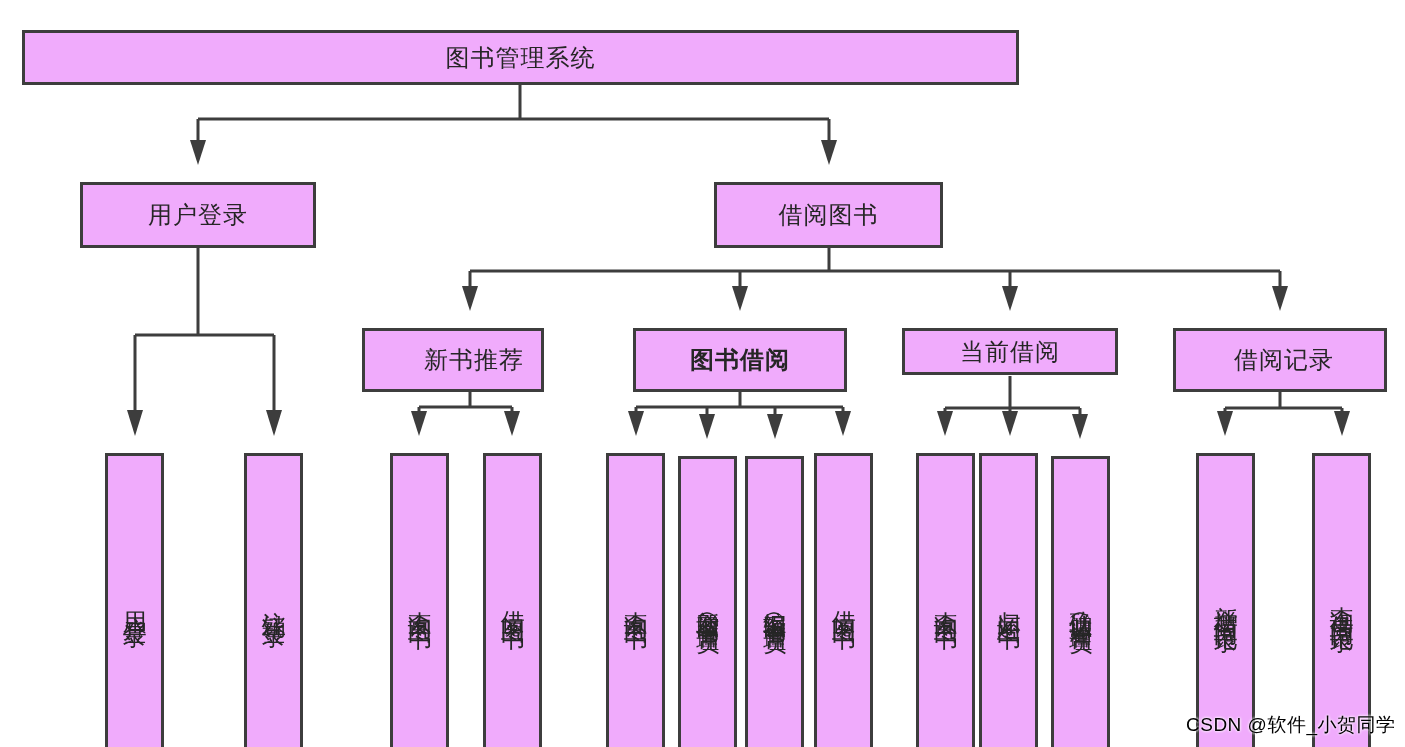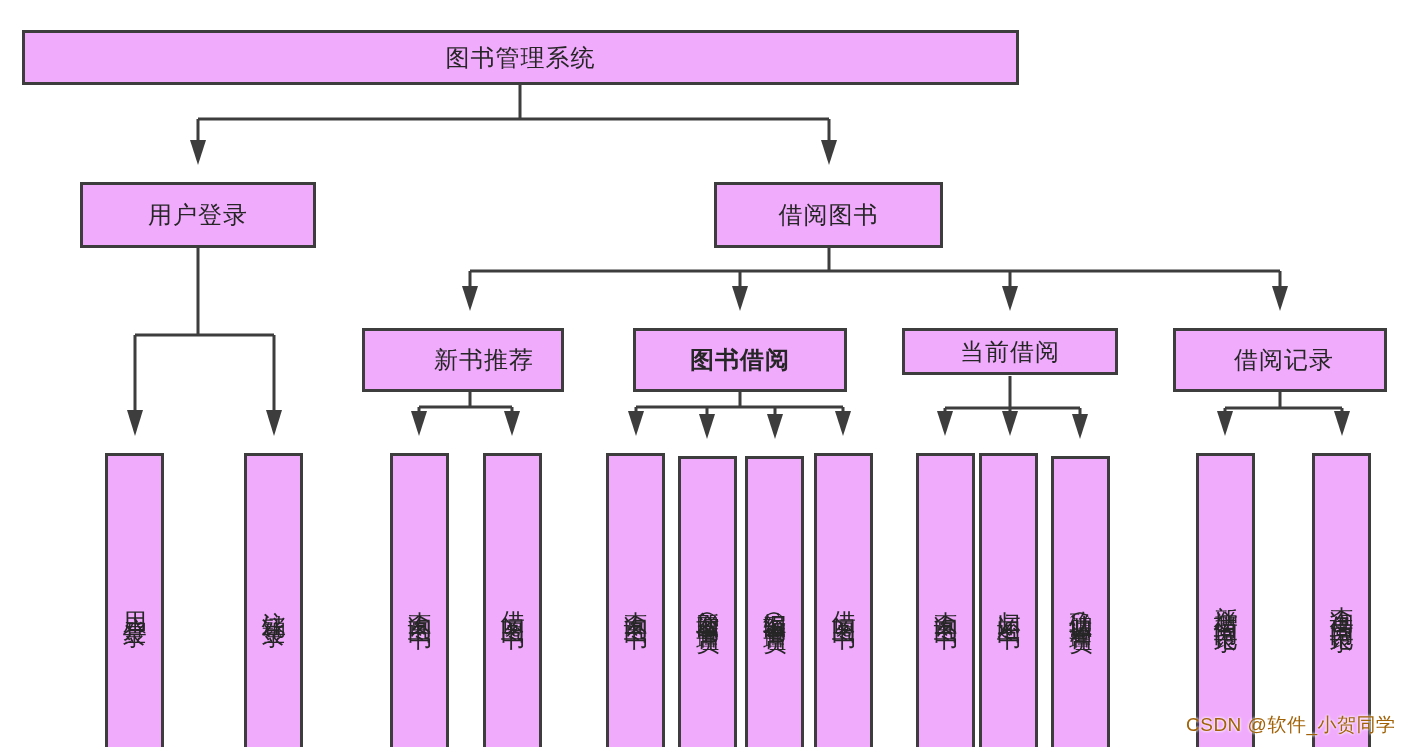--- a/index.html
+++ b/index.html
@@ -20,21 +20,21 @@
     writing-mode:vertical-rl; text-orientation:mixed;
     font-size:24px; letter-spacing:5px; line-height:1.1; white-space:nowrap;
   }
   .vlabel.long { letter-spacing:3px; font-size:23px; }
   
   .n-root  { left:22px;  top:14px;  width:997px; height:55px; }
   
   .n-login { left:80px;  top:166px; width:236px; height:66px; }
   .n-mgmt  { left:714px; top:166px; width:229px; height:66px; }
   
-  .n-rec   { left:362px;  top:312px; width:202px; height:64px;padding-left:42px; }
+  .n-rec   { left:362px;  top:312px; width:182px; height:64px;padding-left:42px; }
   .n-bor   { left:633px;  top:312px; width:214px; height:64px;font-weight:bold; }
   .n-cur   { left:902px;  top:312px; width:216px; height:47px; }
   .n-his   { left:1173px; top:312px; width:214px; height:64px;padding-left:8px; }
   
   .leaf { top:437px; height:298px; width:59px; }
   .leaf.tall { top:440px; height:301px; }
   .l-1  { left:105px; }
   .l-2  { left:244px; }
   .l-3  { left:390px; }
   .l-4  { left:483px; }
@@ -42,21 +42,21 @@
   .l-6  { left:678px; }
   .l-7  { left:745px; }
   .l-8  { left:814px; }
   .l-9  { left:916px; }
   .l-10 { left:979px; }
   .l-11 { left:1051px; }
   .l-12 { left:1196px; }
   .l-13 { left:1312px; }
   .watermark {
     position:absolute; left:1186px; top:712px;
-    font-size:19px; color:#a16207; letter-spacing:0.5px; white-space:nowrap;
+    font-size:19px; color:#000000; letter-spacing:0.5px; white-space:nowrap;
     text-shadow:0 0 3px #ffffff, 0 0 3px #ffffff;
   }
 </style>
 </head>
 <body>
 
 <div class="canvas">
 
   <svg class="connector-layer" viewBox="0 0 1405 747" xmlns="http://www.w3.org/2000/svg">
     <path d="M520 69 V119 M198 119 H829 M198 119 V143 M829 119 V143

